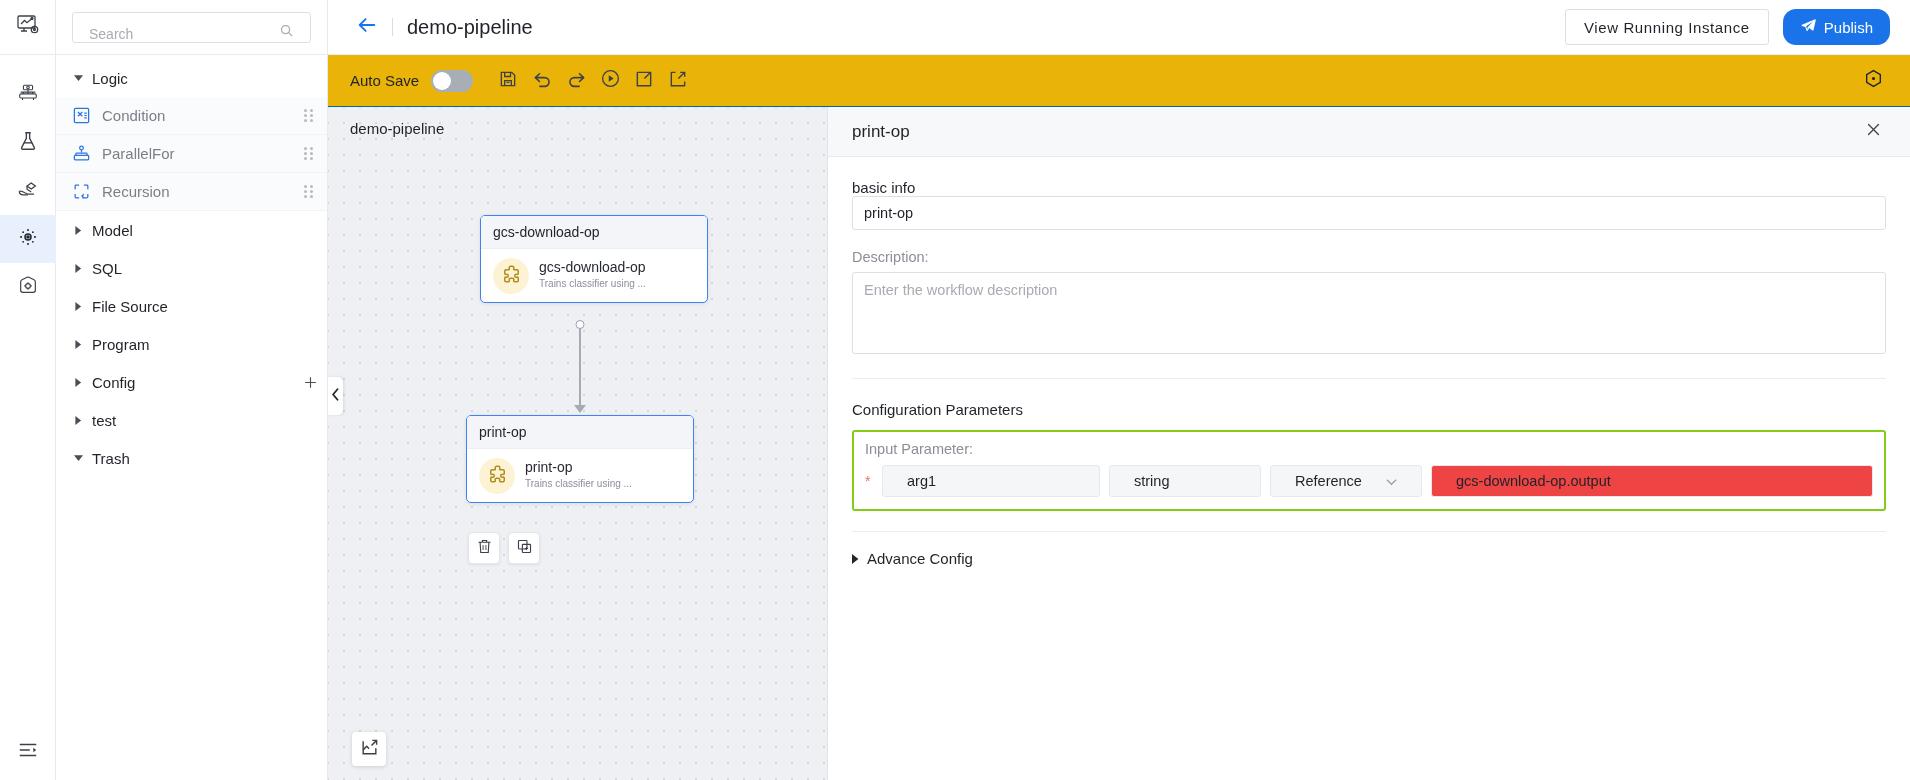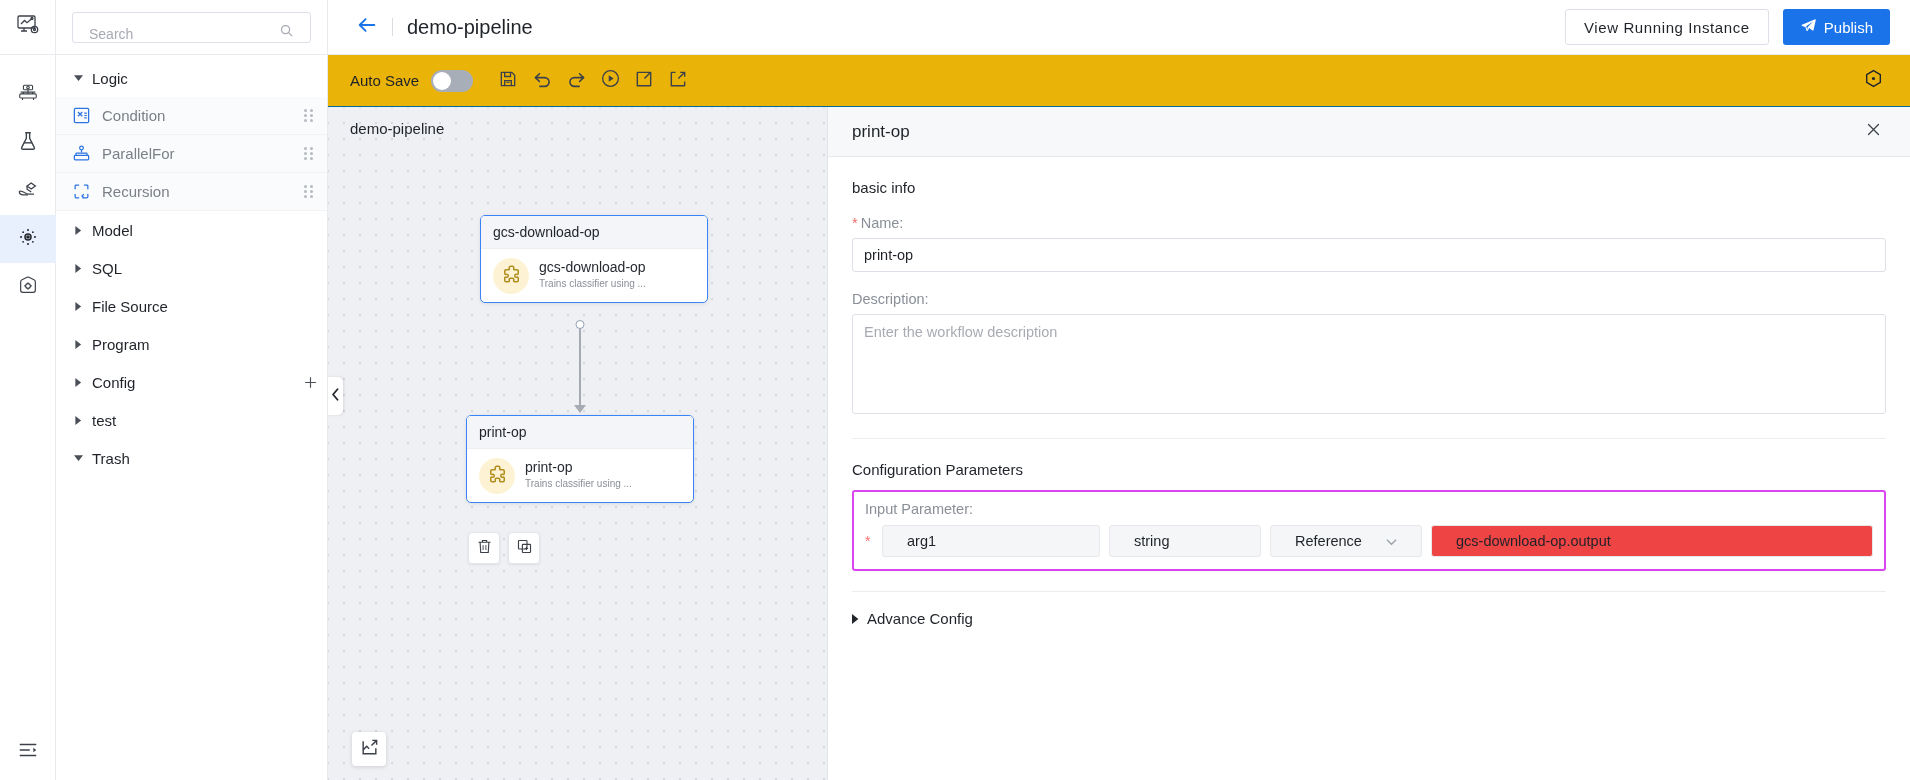--- a/index.html
+++ b/index.html
@@ -95,21 +95,21 @@
   .topbar-divider { width: 1px; height: 18px; background: #d9dce1; margin: 0 14px 0 10px; }
   .pipeline-title { font-size: 20px; color: #1f2329; font-weight: 400; }
   .topbar-spacer { flex: 1; }
   .btn-outline {
     height: 36px; padding: 0 18px; border: 1px solid #dcdfe6; border-radius: 3px;
     background: #fff; font-size: 15px; color: #1f2329; cursor: pointer;
     display: flex; align-items: center; font-family: "Liberation Sans", sans-serif;
     letter-spacing: .6px;
   }
   .btn-primary {
-    height: 36px; padding: 0 17px; border: none; border-radius: 3px;
+    height: 36px; padding: 0 17px; border: none; border-radius: 13px;
     background: #1a73e8; color: #fff; font-size: 15px; cursor: pointer;
     display: flex; align-items: center; gap: 7px; margin-left: 14px;
     font-family: "Liberation Sans", sans-serif;
   }
 
   
   .toolbar {
     height: 52px; background: #eab308; border-bottom: 1px solid #0369a1;
     display: flex; align-items: center; padding: 0 20px 0 22px; flex: none;
   }
@@ -210,28 +210,28 @@
   .detail-body { flex: 1; padding: 0 24px; overflow: hidden; }
   .sec-title { font-size: 15px; color: #1f2329; margin-top: 22px; }
   .field-label { font-size: 14.5px; color: #8a8f98; margin-top: 19px; margin-bottom: 7px; }
   .req { color: #f56c6c; margin-right: 3px; }
   .txt-input {
     width: 100%; height: 34px; border: 1px solid #dcdfe6; border-radius: 3px;
     padding: 0 11px; font-size: 14.5px; color: #1f2329; outline: none;
     font-family: "Liberation Sans", sans-serif; background: #fff;
   }
   .txt-area {
-    width: 100%; height: 100px; border: 1px solid #dcdfe6; border-radius: 3px;
+    width: 100%; height: 82px; border: 1px solid #dcdfe6; border-radius: 3px;
     padding: 9px 11px; font-size: 14.5px; color: #a16207; outline: none; resize: none;
     font-family: "Liberation Sans", sans-serif; background: #fff;
   }
   .txt-area::placeholder { color: #a8abb2; }
   .hr { height: 1px; background: #ebedf0; margin-top: 20px; }
   .param-box {
-    border: 2px solid #d946ef; border-radius: 3px;
+    border: 2px solid #84cc16; border-radius: 3px;
     margin-top: 12px; padding: 9px 11px 12px 11px;
   }
   .param-box-label { font-size: 14.5px; color: #8a8f98; margin-bottom: 8px; }
   .param-row { display: flex; align-items: center; gap: 9px; }
   .param-star { color: #f56c6c; font-size: 14px; width: 8px; flex: none; }
   .pf {
     height: 32px; background: #f5f6f8; border: 1px solid #e6e8ec; border-radius: 3px;
     display: flex; align-items: center; padding: 0 24px; font-size: 14.5px; color: #1f2329;
   }
   .pf-name { width: 218px; flex: none; }
@@ -659,23 +659,20 @@
               <svg width="17" height="17" viewBox="0 0 24 24" stroke="#3c4149" stroke-width="1.8" stroke-linecap="round">
                 <path d="M5 5l14 14M19 5L5 19"></path>
               </svg>
             </span>
           </span>
         </div>
 
         <div class="detail-body">
           <div class="sec-title">basic info</div>
 
-          <div class="field-label">
-            <span class="req">*</span><span>Name:</span>
-          </div>
           <input class="txt-input" type="text" value="print-op" style="">
 
           <div class="field-label">Description:</div>
           <textarea class="txt-area" placeholder="Enter the workflow description" style=""></textarea>
 
           <div class="hr"></div>
 
           <div class="sec-title">Configuration Parameters</div>
 
           <div class="param-box">

